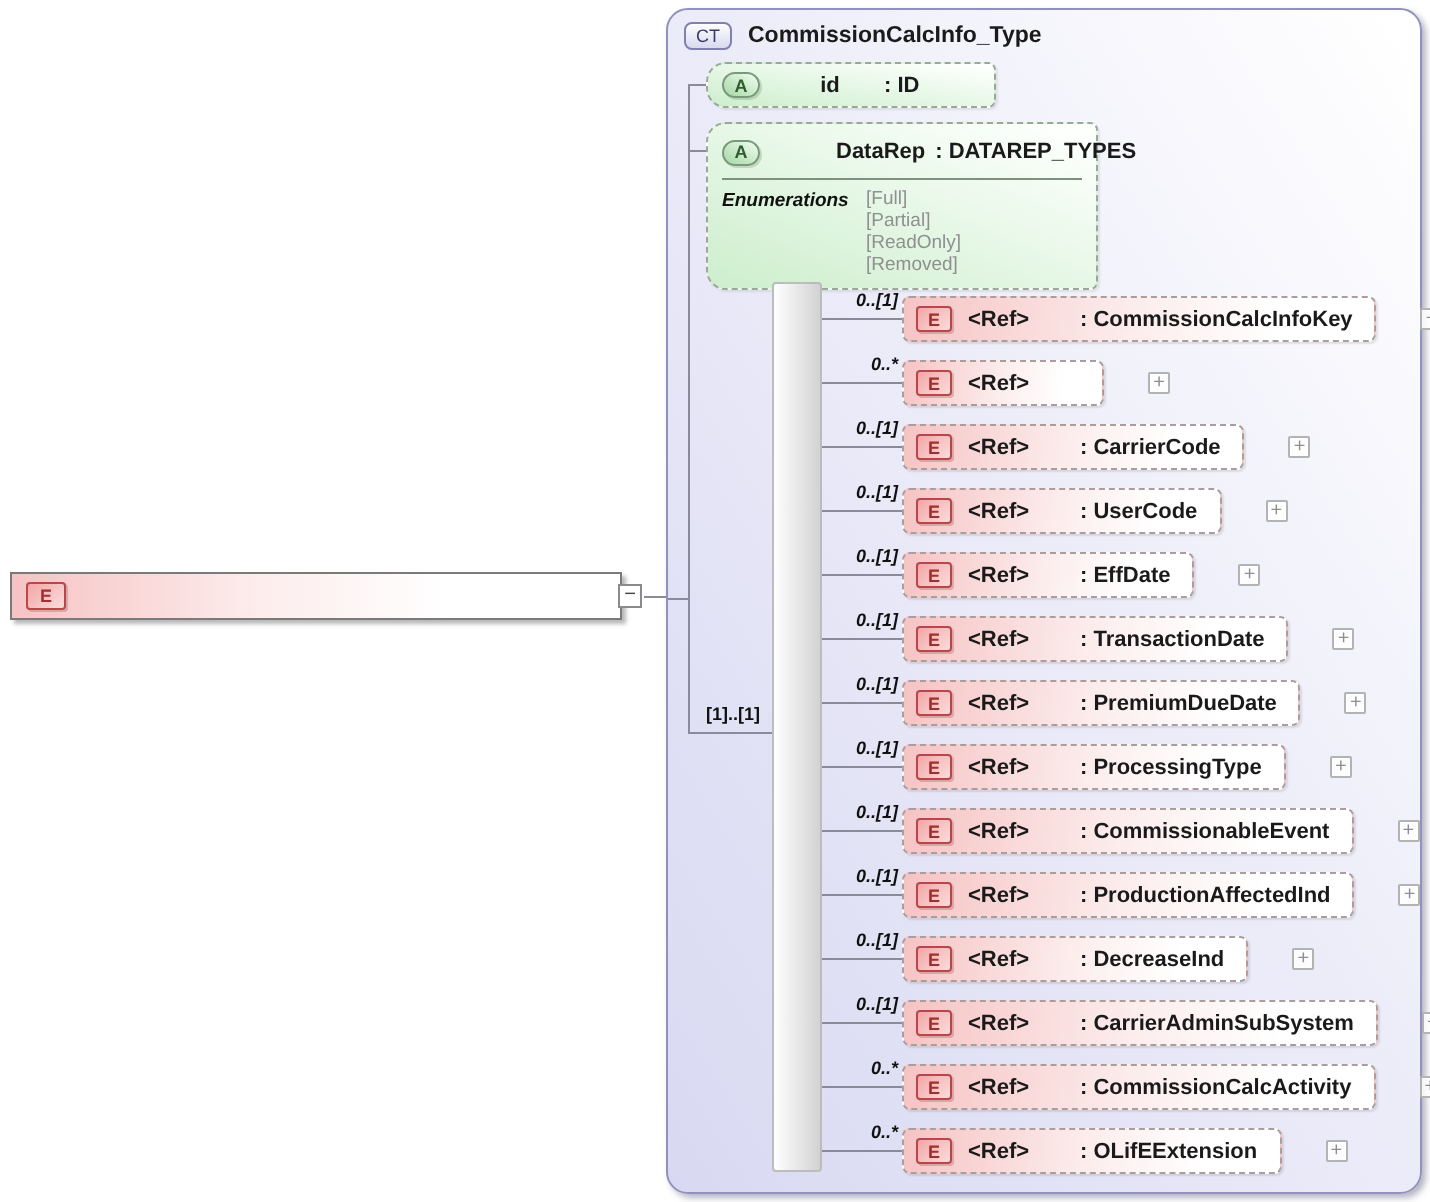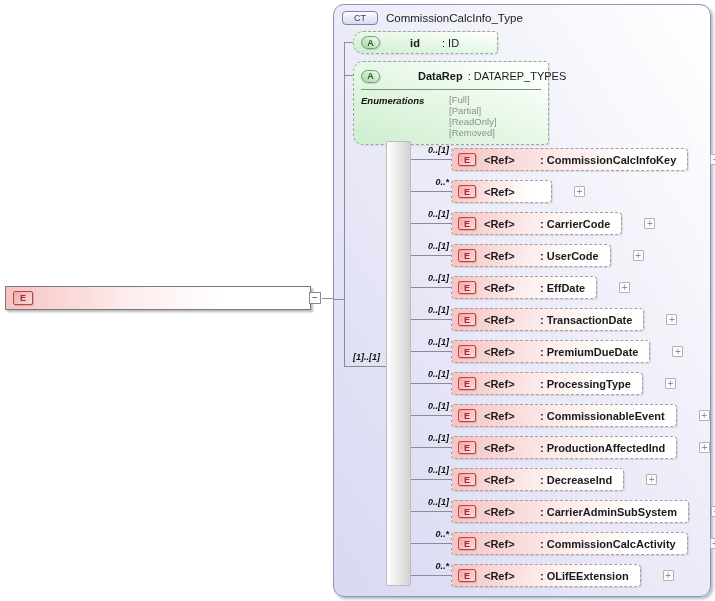--- a/index.html
+++ b/index.html
@@ -40,66 +40,66 @@
   .root-el .e-badge { width: 20px; height: 14px; margin-right: 9px; }
   .a-badge {
     width: 19px; height: 13px; flex: none;
     border: 1px solid #7a987a; border-radius: 7px;
     background: linear-gradient(to bottom left, #f0fcf0 0%, #a6d8a6 100%);
     color: #2f5c2f; font-size: 9px; font-weight: bold;
     display: inline-flex; align-items: center; justify-content: center;
     margin-right: 8px; box-shadow: 1px 1px 0 rgba(60,100,60,0.2);
   }
   .ct-badge {
-    width: 36px; height: 14px; flex: none;
+    width: 24px; height: 14px; flex: none;
     border: 1px solid #8080ac; border-radius: 4px;
     background: linear-gradient(to bottom, #fdfdff 0%, #d9d9f0 100%);
     color: #3a3a66; font-size: 9px; font-weight: normal;
     display: inline-flex; align-items: center; justify-content: center;
   }
 
   
   .ct-container {
     position: absolute; left: 333px; top: 4px; width: 378px; height: 593px;
     border: 1px solid var(--container-border, #9191bd); border-radius: 11px;
     background: linear-gradient(to bottom left, #ffffff 2%, #ececf9 48%, var(--container-fill, #d8d8f2) 100%);
     box-shadow: 2px 2px 3px rgba(110,110,140,0.5);
   }
   .ct-header { position: absolute; left: 8px; top: 6px; display: flex; align-items: center; gap: 8px; }
-  .ct-title { font-size: 11.5px; font-weight: normal; text-align: center; }
+  .ct-title { font-size: 11.5px; font-weight: bold; text-align: center; }
 
   
   .attr-box {
     position: absolute; left: 19px;
     border: 1px dashed var(--green-border, #9aa89a);
     border-radius: 10px 4px 4px 10px;
     background: linear-gradient(to bottom left, #fcfffc 8%, var(--green, #cdeecd) 100%);
     box-shadow: 1px 1px 1px rgba(0,0,0,0.08);
   }
   #attr-id { top: 26px; height: 23px; min-width: 145px; display: flex; align-items: center; padding: 0 10px 0 7px; }
   .attr-name { font-size: 11px; font-weight: bold; width: 54px; text-align: center; }
-  .attr-type { font-size: 11px; font-weight: normal; white-space: pre; text-align: right; }
+  .attr-type { font-size: 11px; font-weight: bold; white-space: pre; text-align: right; }
   #attr-datarep { top: 56px; width: 196px; padding: 4px 7px 6px 7px; }
   .datarep-head { display: flex; align-items: center; height: 20px; }
   .datarep-head .attr-name { width: auto; margin-right: 5px; padding-left: 30px; }
   .attr-sep { border-top: 1px solid #7d917d; margin: 3px 0 4px 0; }
   .enum-wrap { display: flex; }
   .enum-label { font-size: 9.5px; font-style: italic; width: 72px; padding-top: 1px; color: #111; flex: none; font-weight: bold; }
-  .enum-values div { font-size: 9.5px; color: #8f8f8f; line-height: 11px; margin-left: 16px; }
+  .enum-values div { font-size: 9.5px; color: #8f8f8f; line-height: 11px; }
 
   
   .seq-bar {
     position: absolute; left: 52px; top: 136px; width: 25px; height: 445px;
     border: 1px solid #bcbcbc; border-radius: 2px;
     background: linear-gradient(to right, #ffffff 0%, #d2d2d2 100%);
   }
   .seq-glyph { position: absolute; left: 53px; top: 349px; width: 24px; height: 25px; }
   .seq-card {
     position: absolute; left: 2px; top: 347px; width: 44px; text-align: right;
-    font-size: 9px; font-weight: bold; font-style: italic; color: #111;
+    font-size: 9px; font-weight: bold; color: #111;
   }
 
   
   .el-row { position: absolute; left: 77px; height: 23px; display: flex; align-items: center; padding-left: 40px; gap: 20px; }
   .el-row .hline { position: absolute; left: 0; top: 11px; width: 40px; height: 1px; background: var(--line, #8a8a9a); }
   .el-row .card {
     position: absolute; left: 0; top: -3px; width: 38px; text-align: right;
     font-size: 9px; font-weight: bold; font-style: italic; color: #111;
   }
   .el-box {

